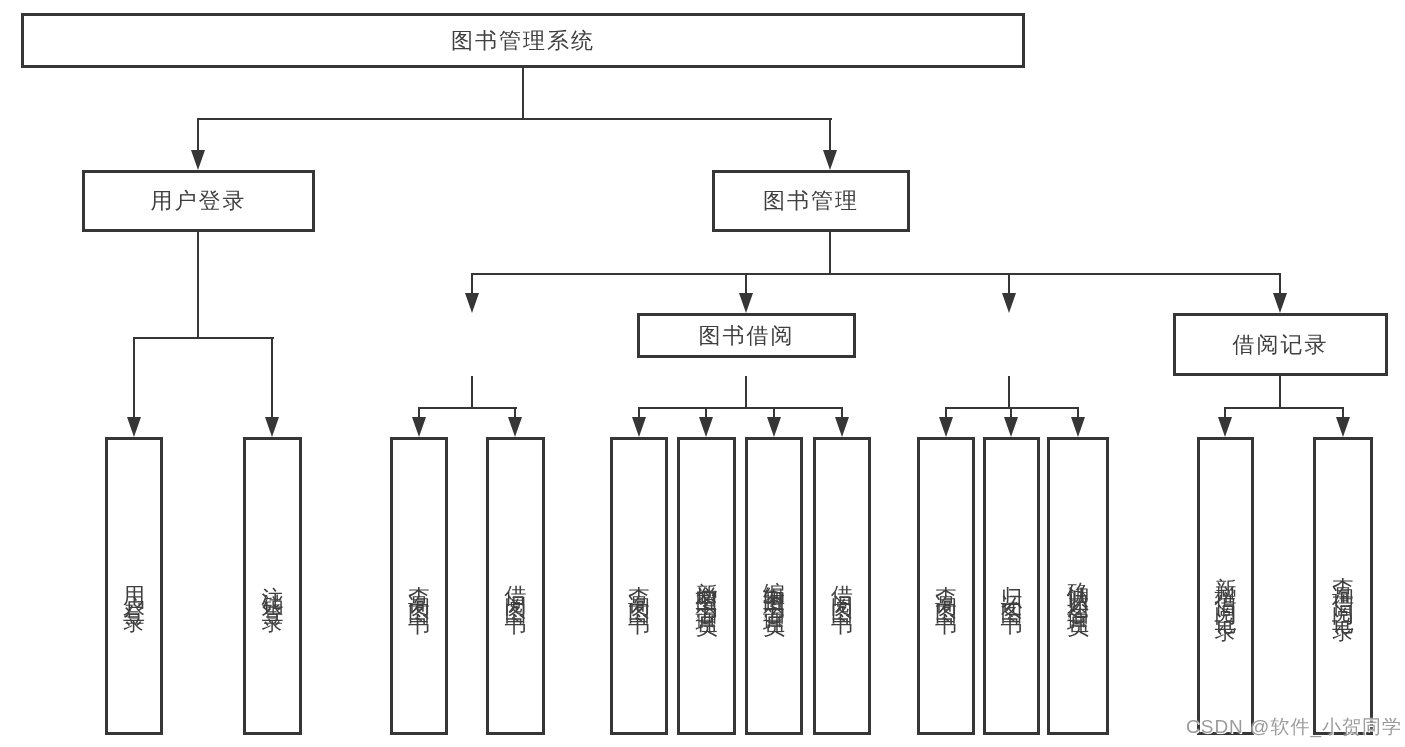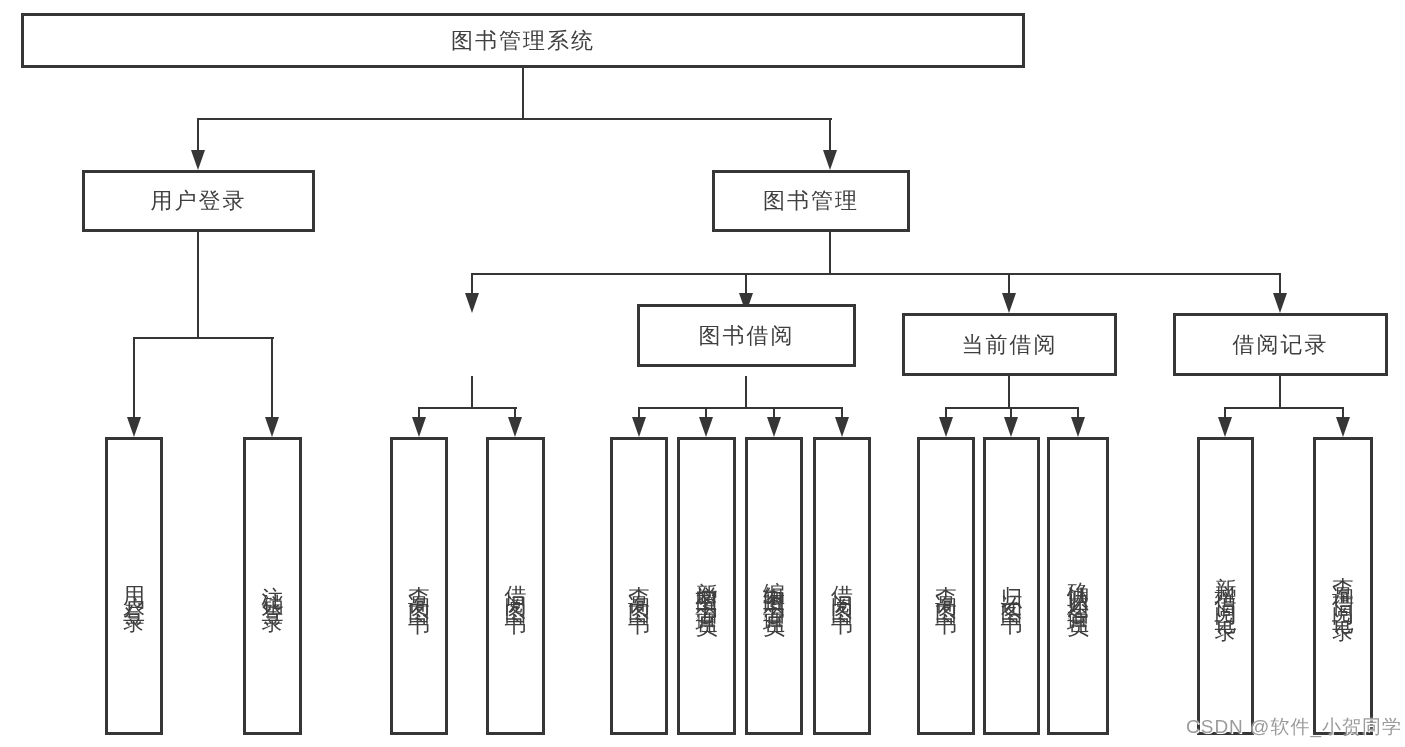--- a/index.html
+++ b/index.html
@@ -75,25 +75,22 @@
   <div class="ln" style="left:471px;top:273px;width:810px;height:2px"></div>
   <div class="ln" style="left:471px;top:273px;width:2px;height:20px"></div>
   <div class="head" style="left:465px;top:293px"></div>
   <div class="ln" style="left:745px;top:273px;width:2px;height:20px"></div>
   <div class="head" style="left:739px;top:293px"></div>
   <div class="ln" style="left:1008px;top:273px;width:2px;height:20px"></div>
   <div class="head" style="left:1002px;top:293px"></div>
   <div class="ln" style="left:1279px;top:273px;width:2px;height:20px"></div>
   <div class="head" style="left:1273px;top:293px"></div>
 
-  <div class="box" style="left:637px;top:304px;width:219px;height:63px">
+  <div class="box" style="left:637px;top:313px;width:219px;height:45px">
     <span>图书借阅</span>
-  </div>
-  <div class="box" style="left:902px;top:313px;width:215px;height:63px">
-    <span>当前借阅</span>
   </div>
   <div class="box" style="left:1173px;top:313px;width:215px;height:63px">
     <span>借阅记录</span>
   </div>
 
   <div class="ln" style="left:471px;top:376px;width:2px;height:31px"></div>
   <div class="ln" style="left:745px;top:376px;width:2px;height:31px"></div>
   <div class="ln" style="left:1008px;top:376px;width:2px;height:31px"></div>
   <div class="ln" style="left:1279px;top:376px;width:2px;height:31px"></div>
 

